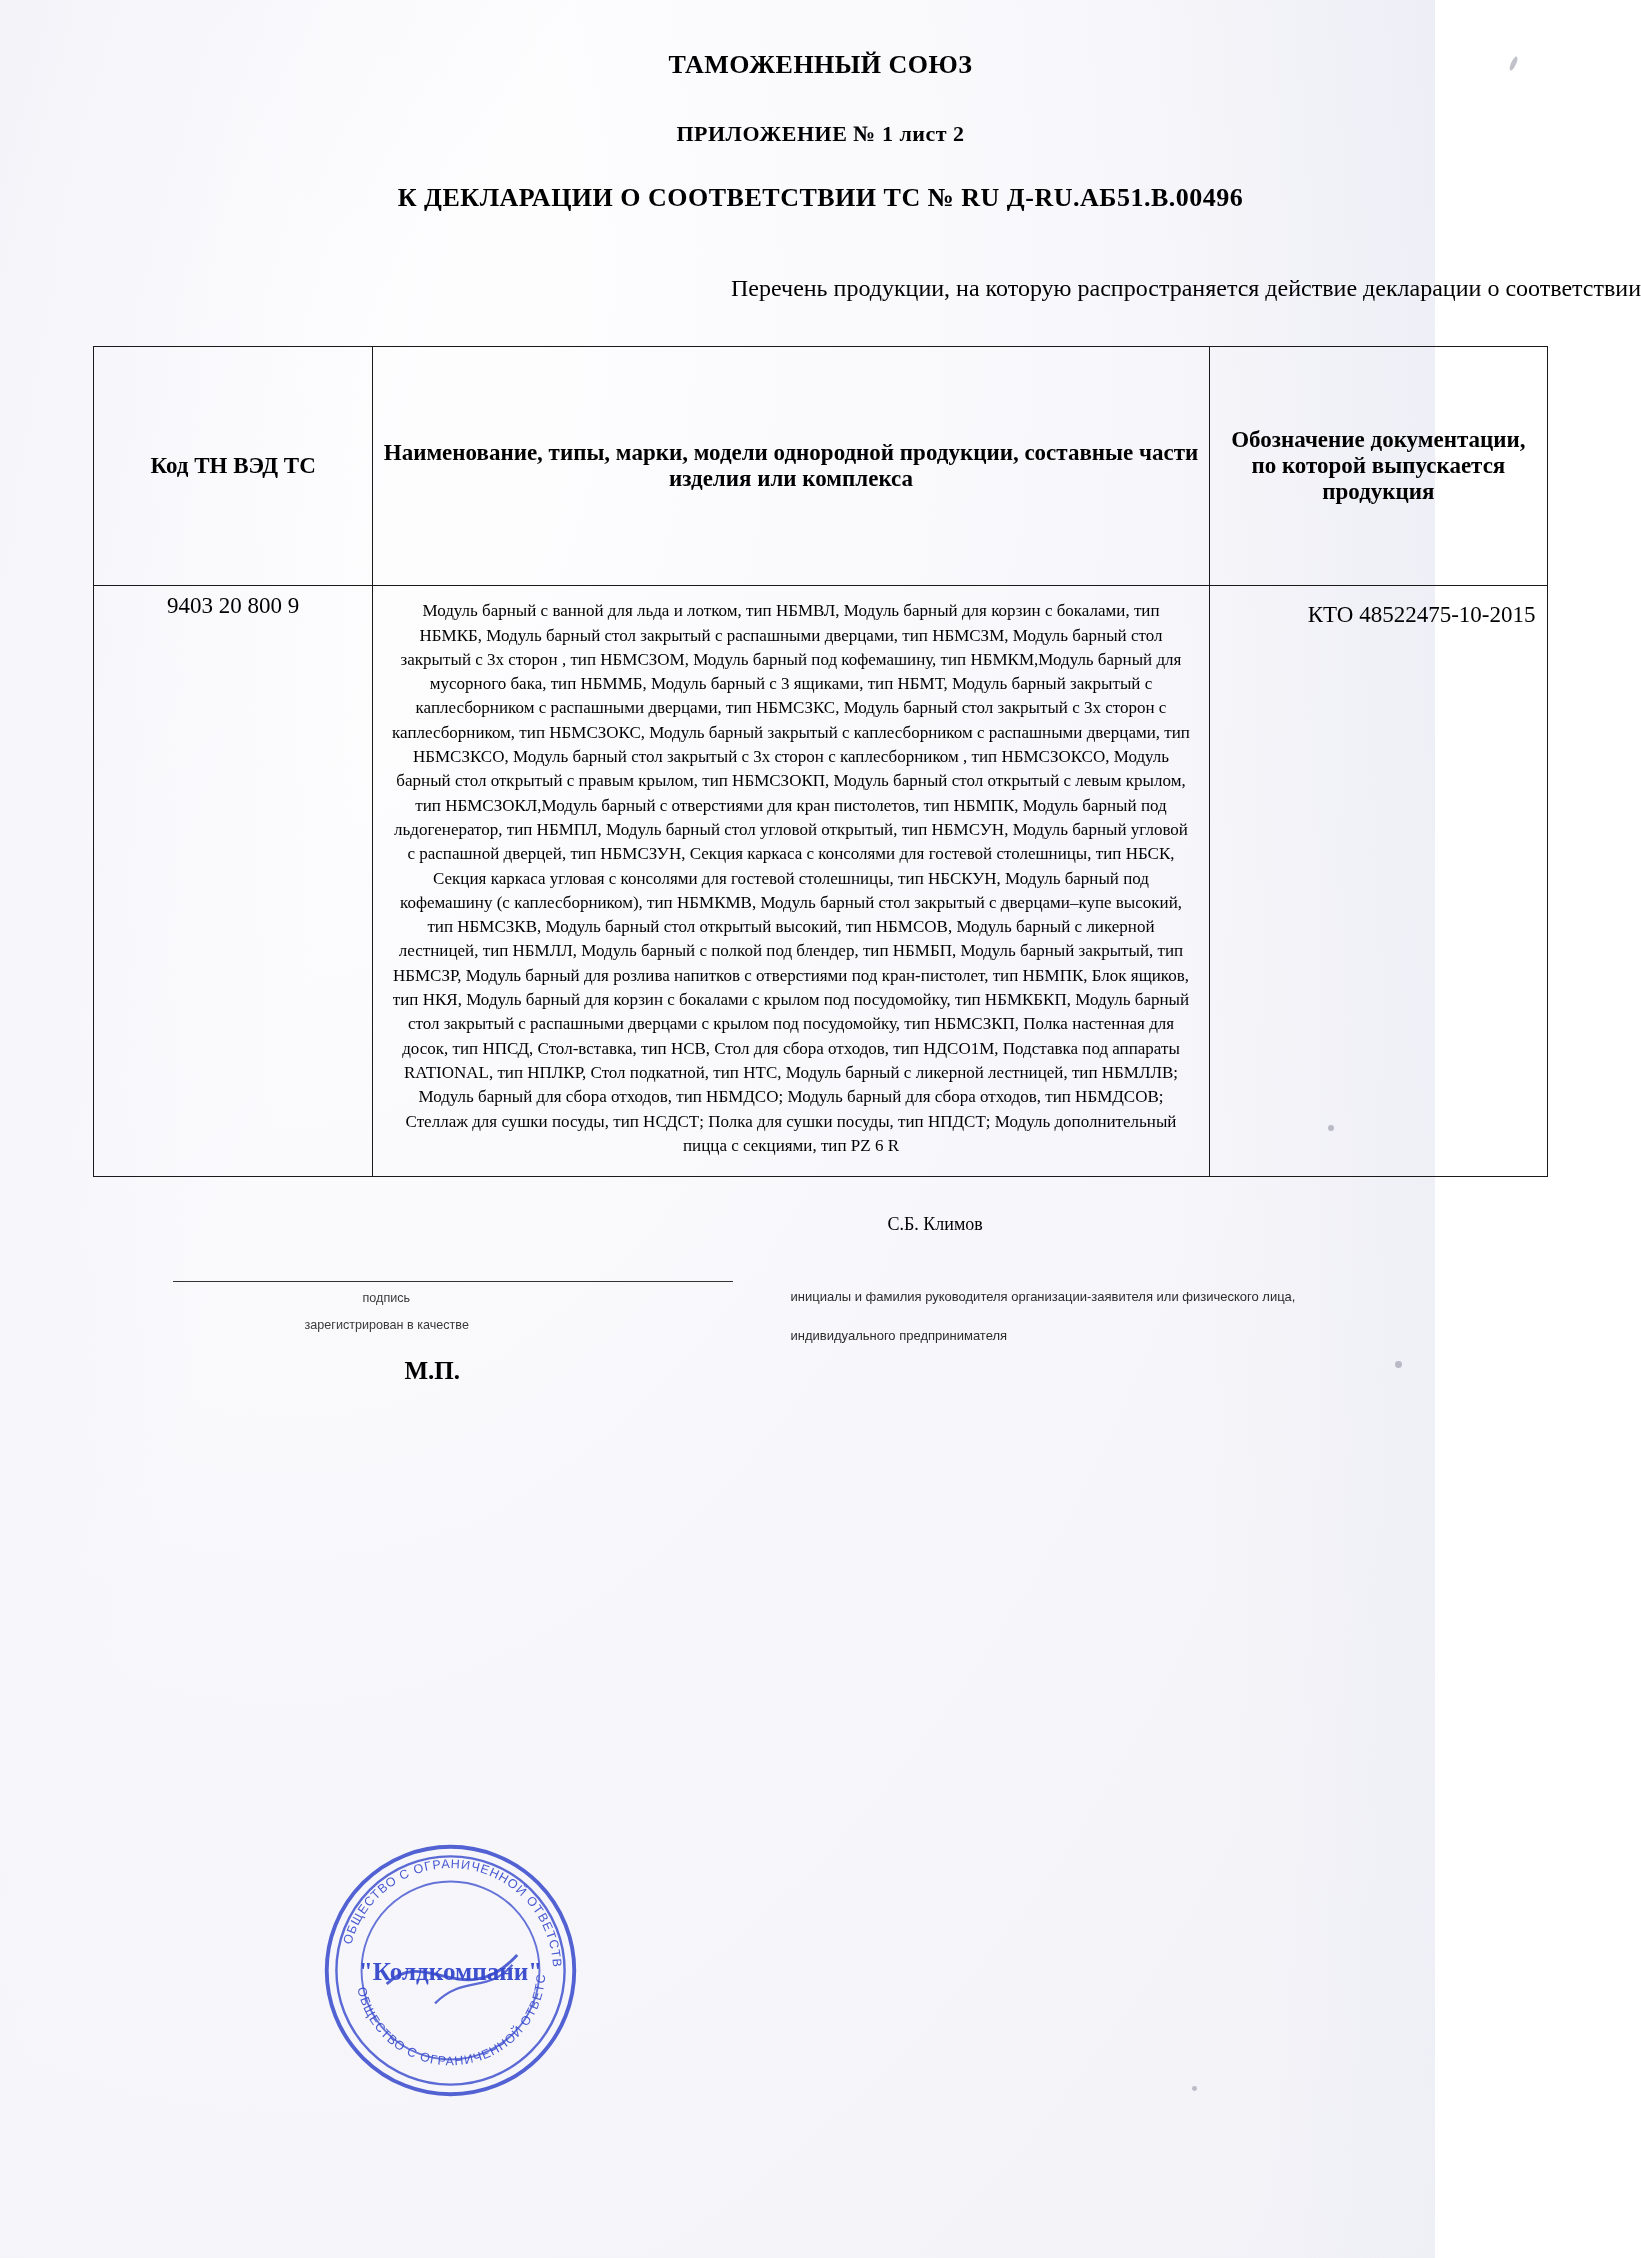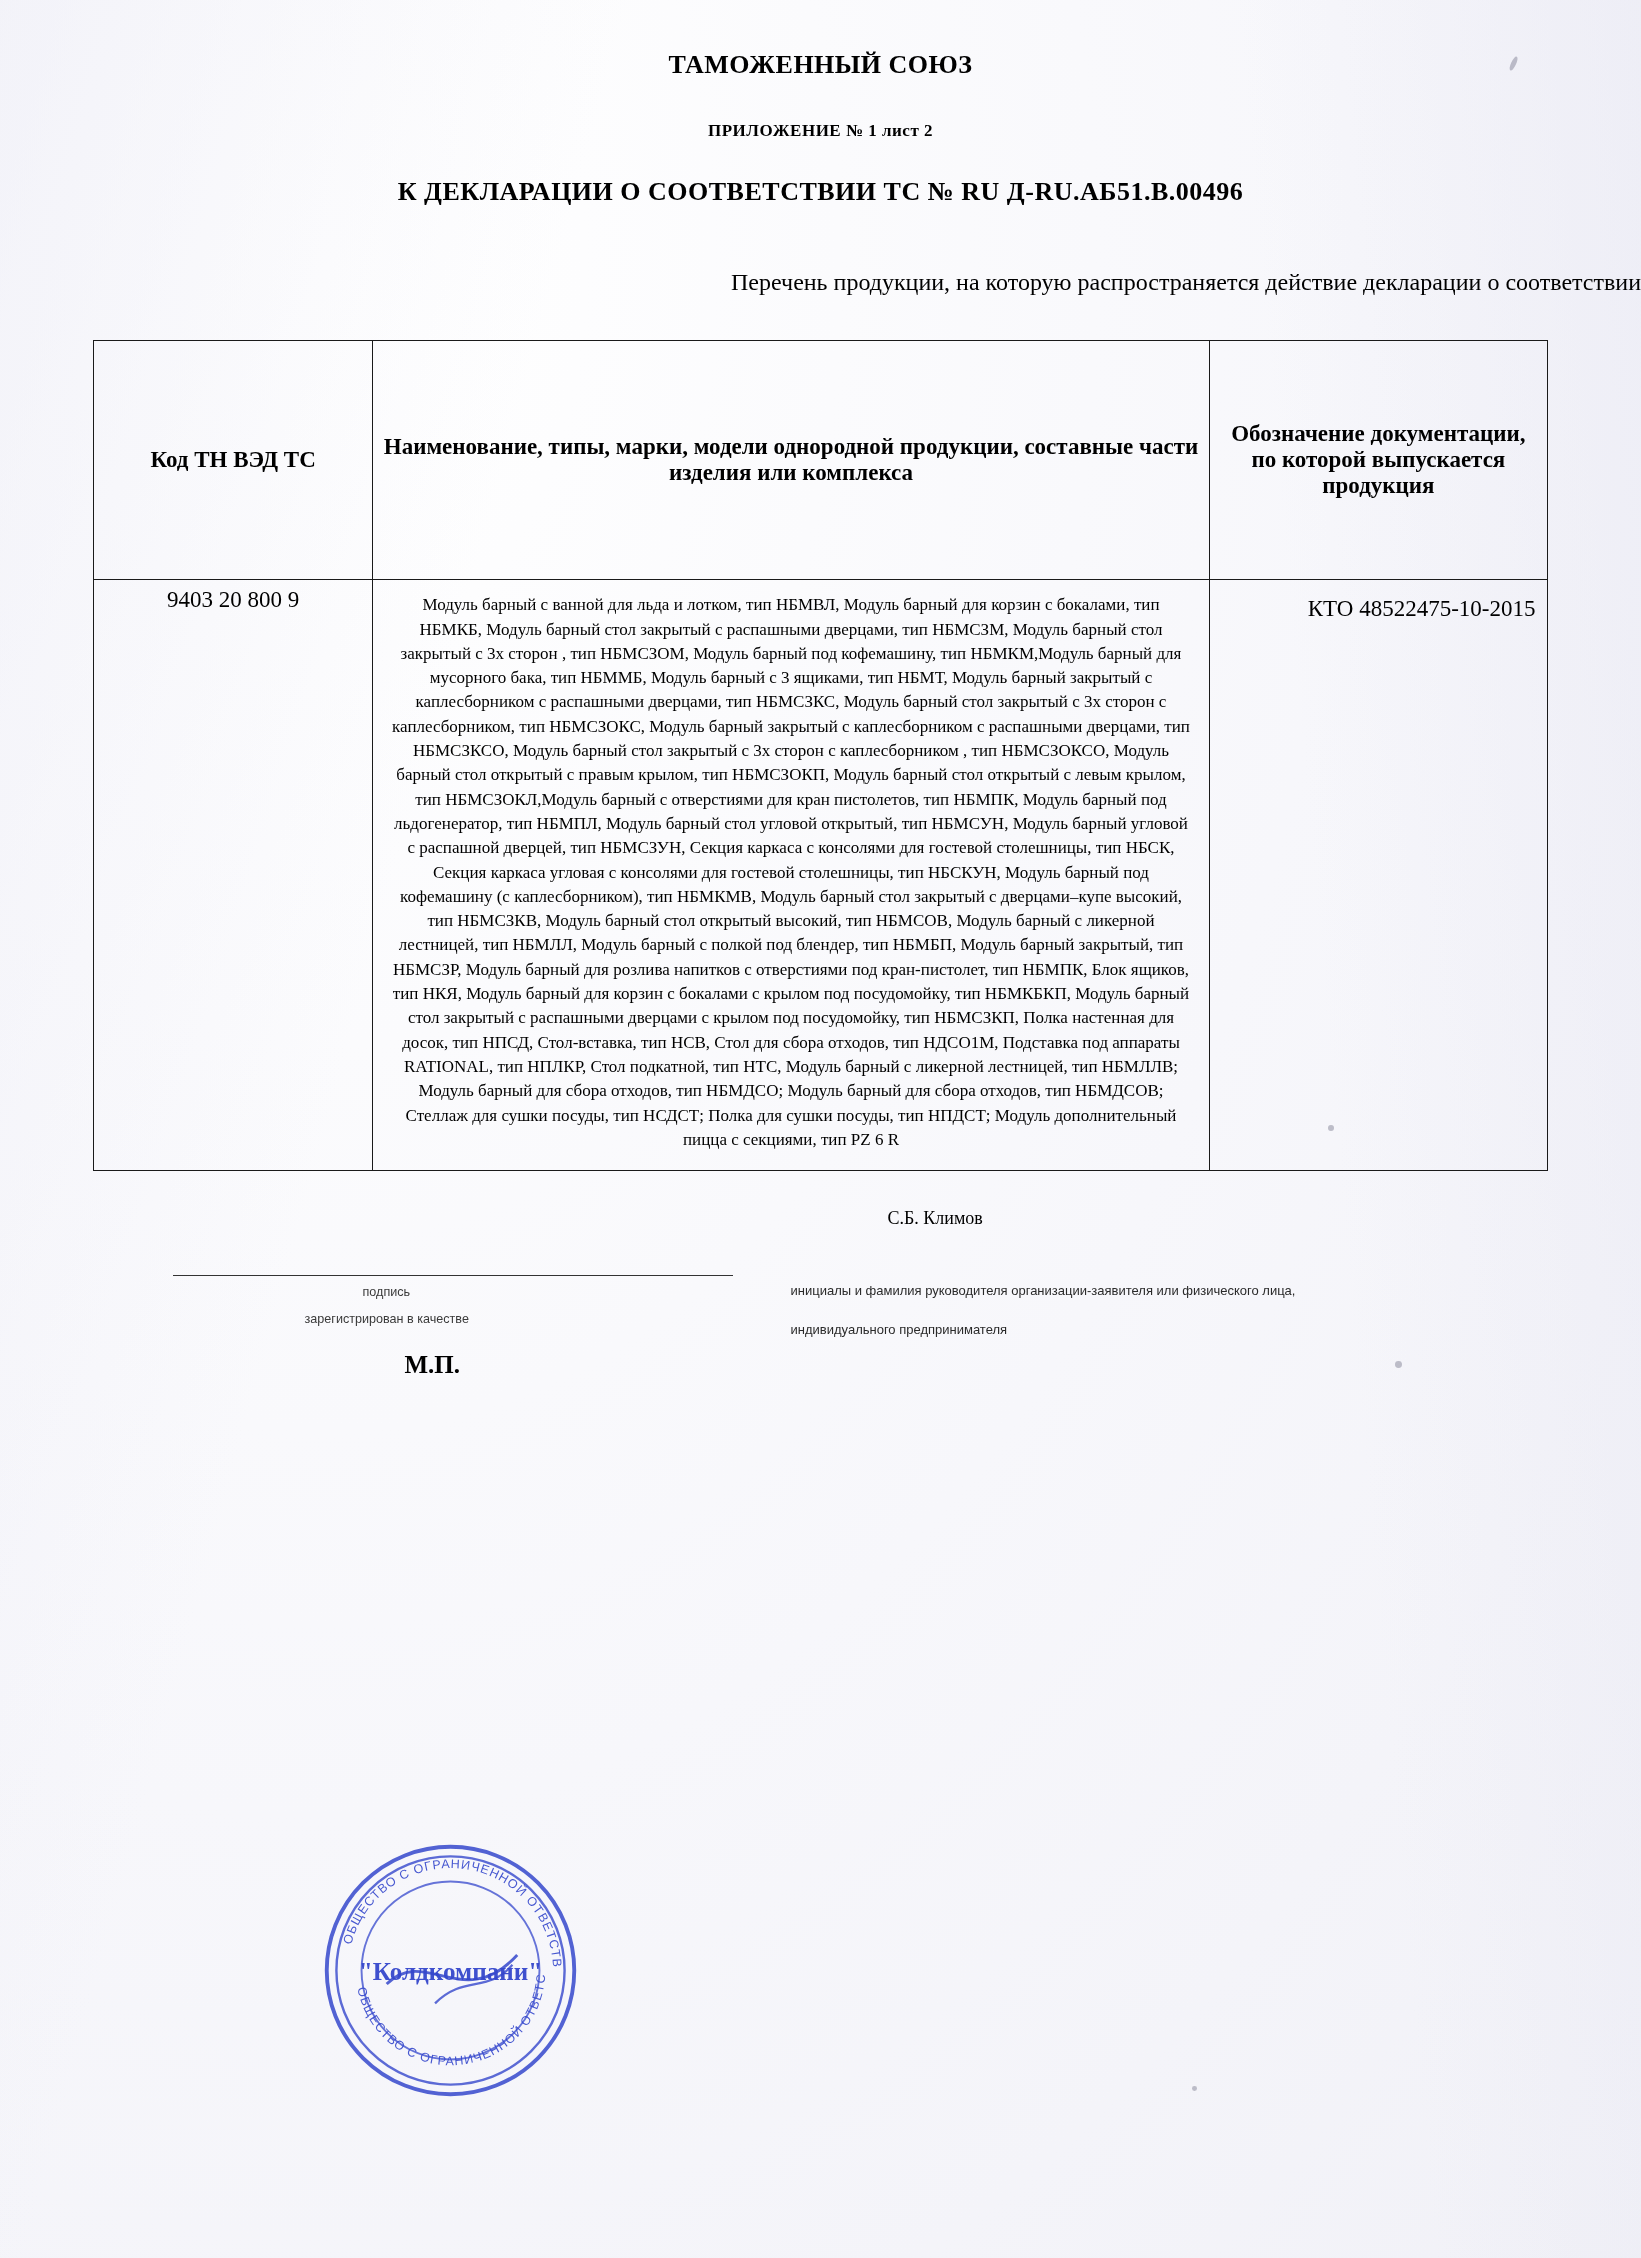--- a/index.html
+++ b/index.html
@@ -11,46 +11,47 @@
     width: 1641px;
     height: 2258px;
     font-family: "Liberation Serif", serif;
     color: #000000;
     position: relative;
     overflow: hidden;
   }
   .page {
     position: absolute;
     left: 0; top: 0;
-    width: 1641px;
+    width: 1427px;
     height: 2258px;
     background: #fbfbfd;
     background-image:
       radial-gradient(ellipse at 20% 12%, #ffffff 0%, #f7f7fb 55%, #f1f1f7 100%);
+    padding-left: 8px;
   }
   .paper-shade {
     position: absolute;
     left: 0; top: 0; right: 0; bottom: 0;
     background: linear-gradient(105deg, rgba(235,235,245,0.55) 0%, rgba(255,255,255,0) 28%),
                 linear-gradient(265deg, rgba(232,232,243,0.55) 0%, rgba(255,255,255,0) 22%);
     pointer-events: none;
   }
   .content {
     position: absolute;
     left: 0; top: 0;
     width: 1641px;
   }
 
   .hdr {
     text-align: center;
     font-weight: bold;
     letter-spacing: 0.5px;
   }
   .hdr1 { font-size: 26px; margin-top: 50px; }
-  .hdr2 { font-size: 17px; margin-top: 41px; }
+  .hdr2 { font-size: 22px; margin-top: 41px; }
   .hdr3 { font-size: 26px; margin-top: 36px; }
   .subtitle {
     text-align: right;
     font-size: 24px;
     margin-top: 62px;
   }
 
   table.product-table {
     border-collapse: collapse;
     margin: 44px auto 0 auto;

